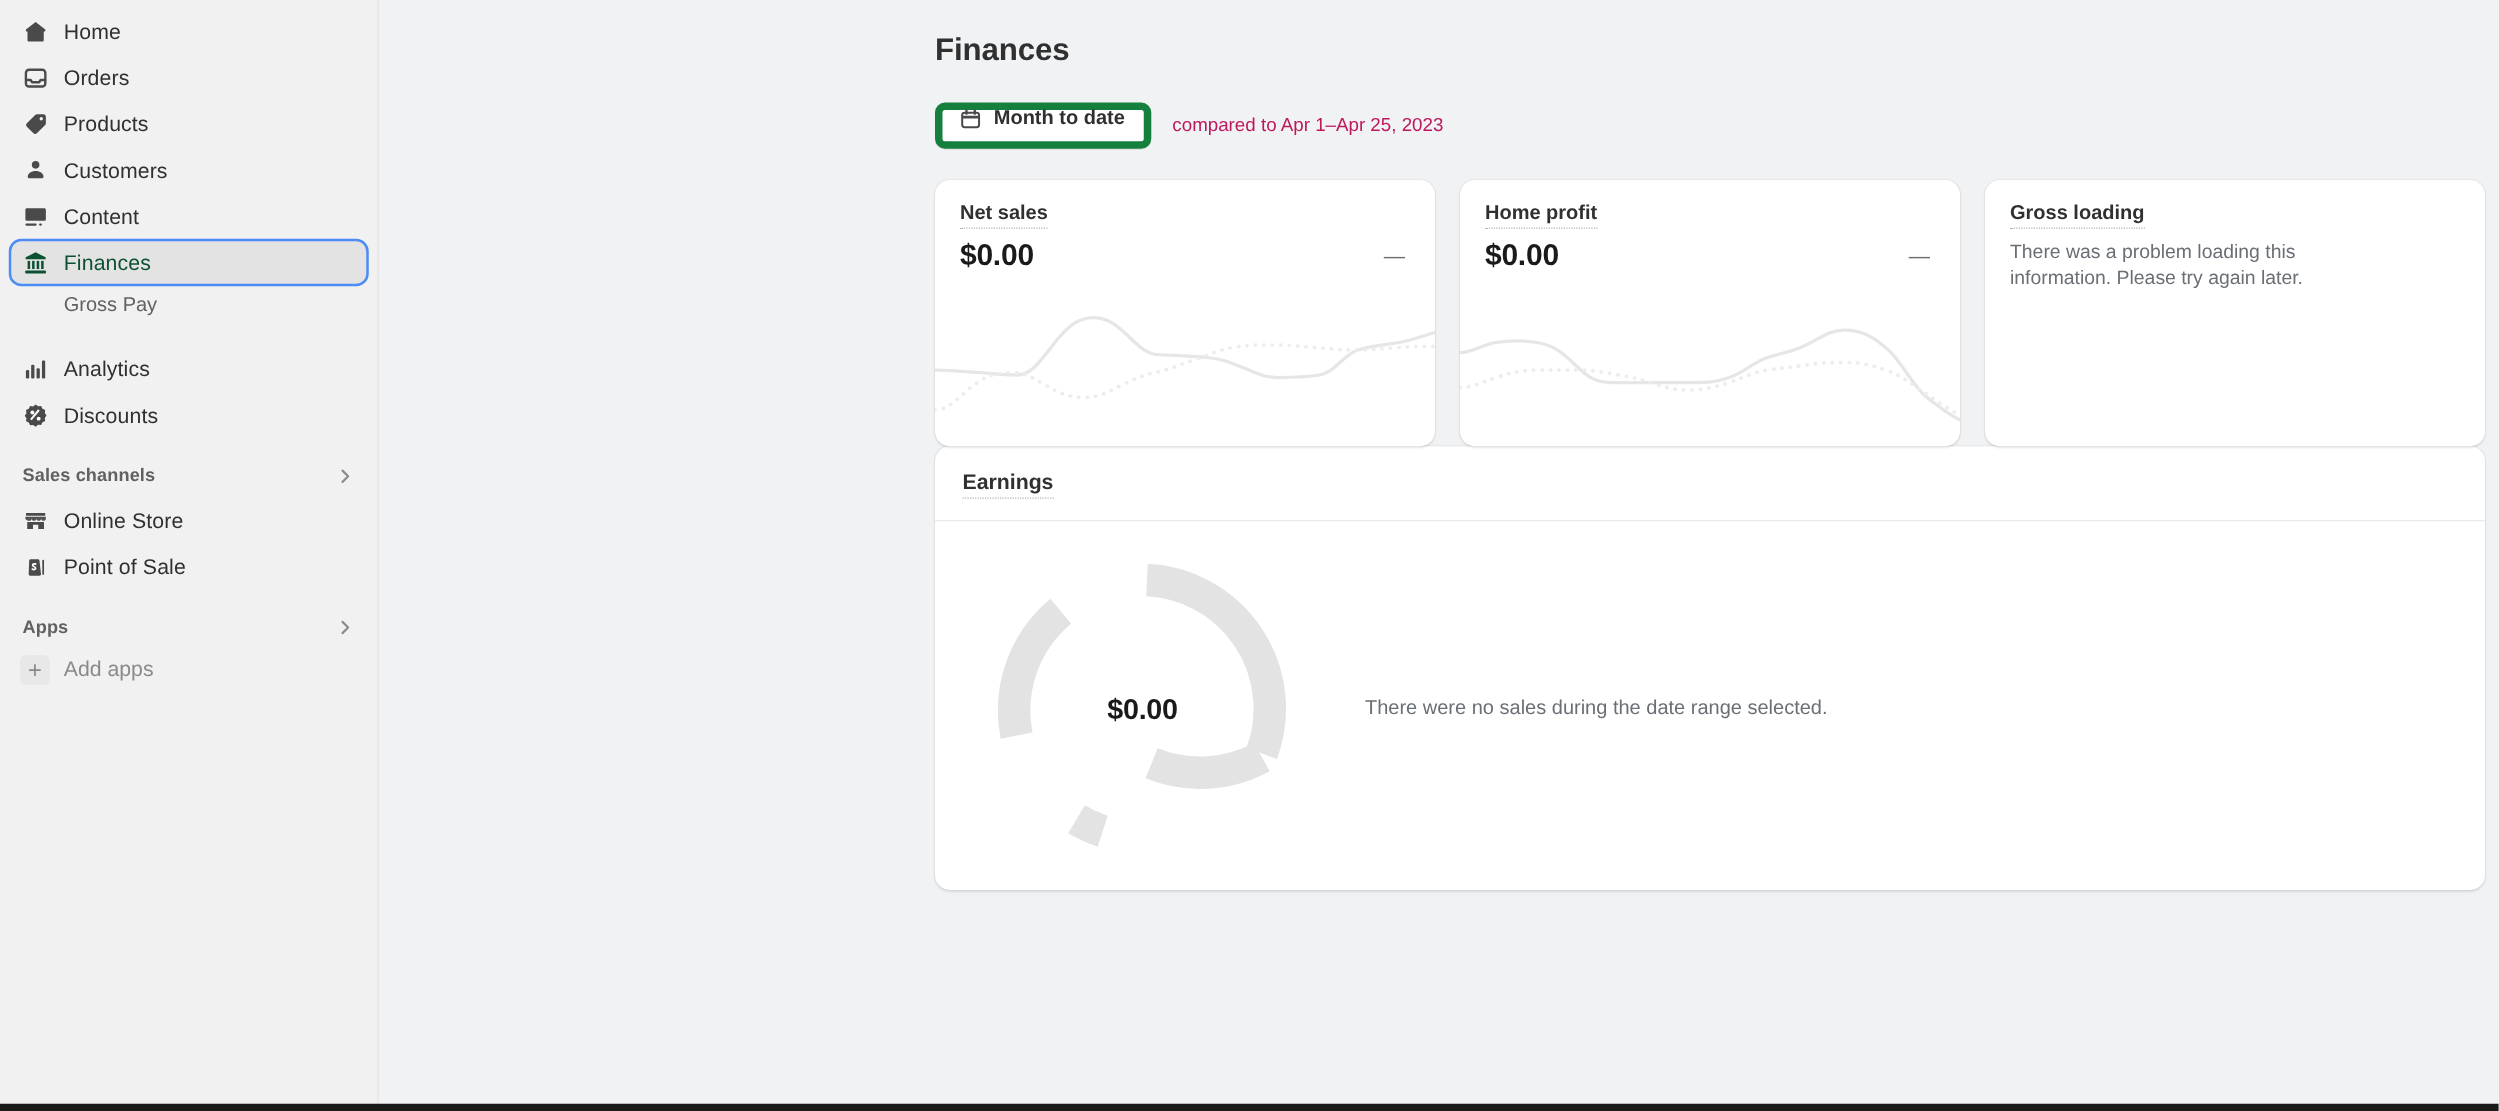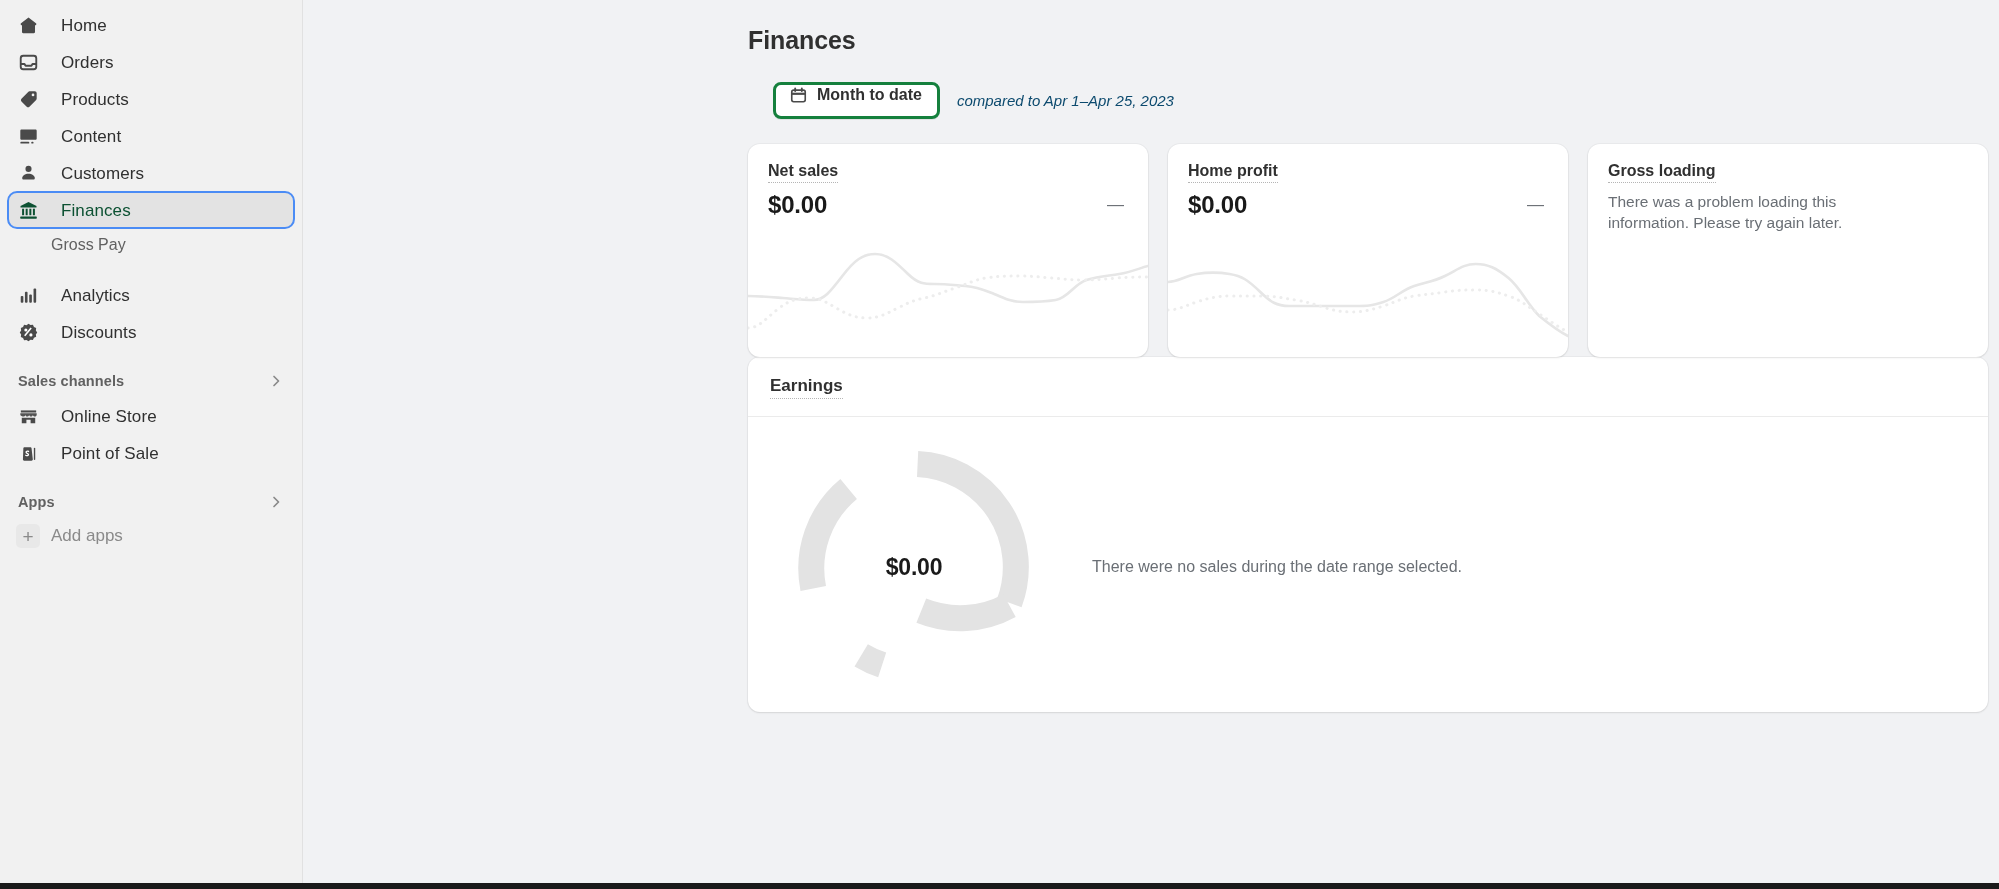--- a/index.html
+++ b/index.html
@@ -21,21 +21,21 @@
     flex: 0 0 303px;
     position: relative;
   }
   .nav-list { list-style: none; }
   .nav-item {
     display: flex; align-items: center;
     height: 36px;
     margin: 1px 8px;
     padding: 0 8px;
     border-radius: 8px;
-    gap: 21px;
+    gap: 11px;
     cursor: pointer;
     color: #303030;
     font-size: 17px;
     line-height: 1;
     white-space: nowrap;
   }
   .nav-item .ico { width: 24px; height: 24px; display: flex; align-items: center; justify-content: center; flex: 0 0 24px; }
   .nav-item .ico svg { display:block; }
   .nav-item .lbl { font-size: 17px; letter-spacing: 0.1px; }
 
@@ -107,31 +107,30 @@
   .page-title {
     font-size: 25px; font-weight: 600; color: #303030;
     letter-spacing: -0.1px;
     padding-top: 26px;
   }
 
   .filter-row { display: flex; align-items: center; gap: 17px; margin-top: 27px; }
   .date-btn {
     display: inline-flex; align-items: center; gap: 9px;
     background: #fff;
-    border: 3px solid #15803d;
+    border: 6px solid #15803d;
     border-radius: 8px;
     height: 37px;
     padding: 0 15px 11px 13px;
     font-size: 16px; font-weight: 650; color: #303030;
     box-shadow: 0 1px 0 rgba(26,26,26,0.07);
     cursor: pointer;
     white-space: nowrap;
-    margin-left: 25px;
-  }
-  .compare-text { font-size: 15px; color: #0c4a6e; white-space: nowrap; font-style: italic; }
+  }
+  .compare-text { font-size: 15px; color: #be185d; white-space: nowrap; }
 
   .card-row { display: flex; gap: 20px; margin-top: 25px; }
   .card {
     background: #fff;
     border-radius: 12px;
     box-shadow: 0 0 0 1px rgba(26,26,26,0.035), 0 1px 2px rgba(26,26,26,0.10);
     flex: 1 1 0;
     height: 213px;
     position: relative;
     overflow: hidden;
@@ -215,36 +214,36 @@
           <svg width="21" height="21" viewBox="0 0 20 20" fill="#4a4a4a">
               <path d="M10.9 2.2H16c1 0 1.8.8 1.8 1.8v5.1c0 .5-.2.9-.5 1.3l-6.4 6.4c-.7.7-1.9.7-2.6 0l-5-5c-.7-.7-.7-1.9 0-2.6l6.4-6.4c.3-.3.8-.6 1.2-.6zm3.4 2.2a1.3 1.3 0 1 0 0 2.6 1.3 1.3 0 0 0 0-2.6z"></path>
             </svg>
         </span>
         <span class="lbl">Products</span>
       </li>
 
       <li class="nav-item">
         <span class="ico">
           <svg width="21" height="21" viewBox="0 0 20 20" fill="#4a4a4a">
+            <circle cx="10" cy="5.6" r="2.9"></circle>
+            <path d="M10 10.2c-3.3 0-6 1.9-6 4.2 0 1 .5 1.4 1.4 1.4h9.2c.9 0 1.4-.4 1.4-1.4 0-2.3-2.7-4.2-6-4.2z"></path>
+          </svg>
+        </span>
+        <span class="lbl">Customers</span>
+      </li>
+
+      <li class="nav-item">
+        <span class="ico">
+          <svg width="21" height="21" viewBox="0 0 20 20" fill="#4a4a4a">
             <path d="M3.4 3.4h13.2c.7 0 1.2.5 1.2 1.2v7.2c0 .7-.5 1.2-1.2 1.2H3.4c-.7 0-1.2-.5-1.2-1.2V4.6c0-.7.5-1.2 1.2-1.2zm1.2 7.6 2.6-2.9 2 2.2 2.6-3.2 3.4 3.9H4.6z"></path>
             <rect x="2.2" y="15" width="8.6" height="1.7" rx=".85"></rect>
             <rect x="12.6" y="15" width="2.2" height="1.7" rx=".85"></rect>
           </svg>
         </span>
         <span class="lbl">Content</span>
-      </li>
-
-      <li class="nav-item">
-        <span class="ico">
-          <svg width="21" height="21" viewBox="0 0 20 20" fill="#4a4a4a">
-            <circle cx="10" cy="5.6" r="2.9"></circle>
-            <path d="M10 10.2c-3.3 0-6 1.9-6 4.2 0 1 .5 1.4 1.4 1.4h9.2c.9 0 1.4-.4 1.4-1.4 0-2.3-2.7-4.2-6-4.2z"></path>
-          </svg>
-        </span>
-        <span class="lbl">Customers</span>
       </li>
 
       <li class="nav-item selected">
         <span class="ico">
           <svg width="21" height="21" viewBox="0 0 20 20" fill="#0c5132">
             <path d="M10 1.8 2.4 5.6v1.5h15.2V5.6L10 1.8z"></path>
             <rect x="3.9" y="8.3" width="1.9" height="6.2"></rect>
             <rect x="7.3" y="8.3" width="1.9" height="6.2"></rect>
             <rect x="10.8" y="8.3" width="1.9" height="6.2"></rect>
             <rect x="14.2" y="8.3" width="1.9" height="6.2"></rect>

